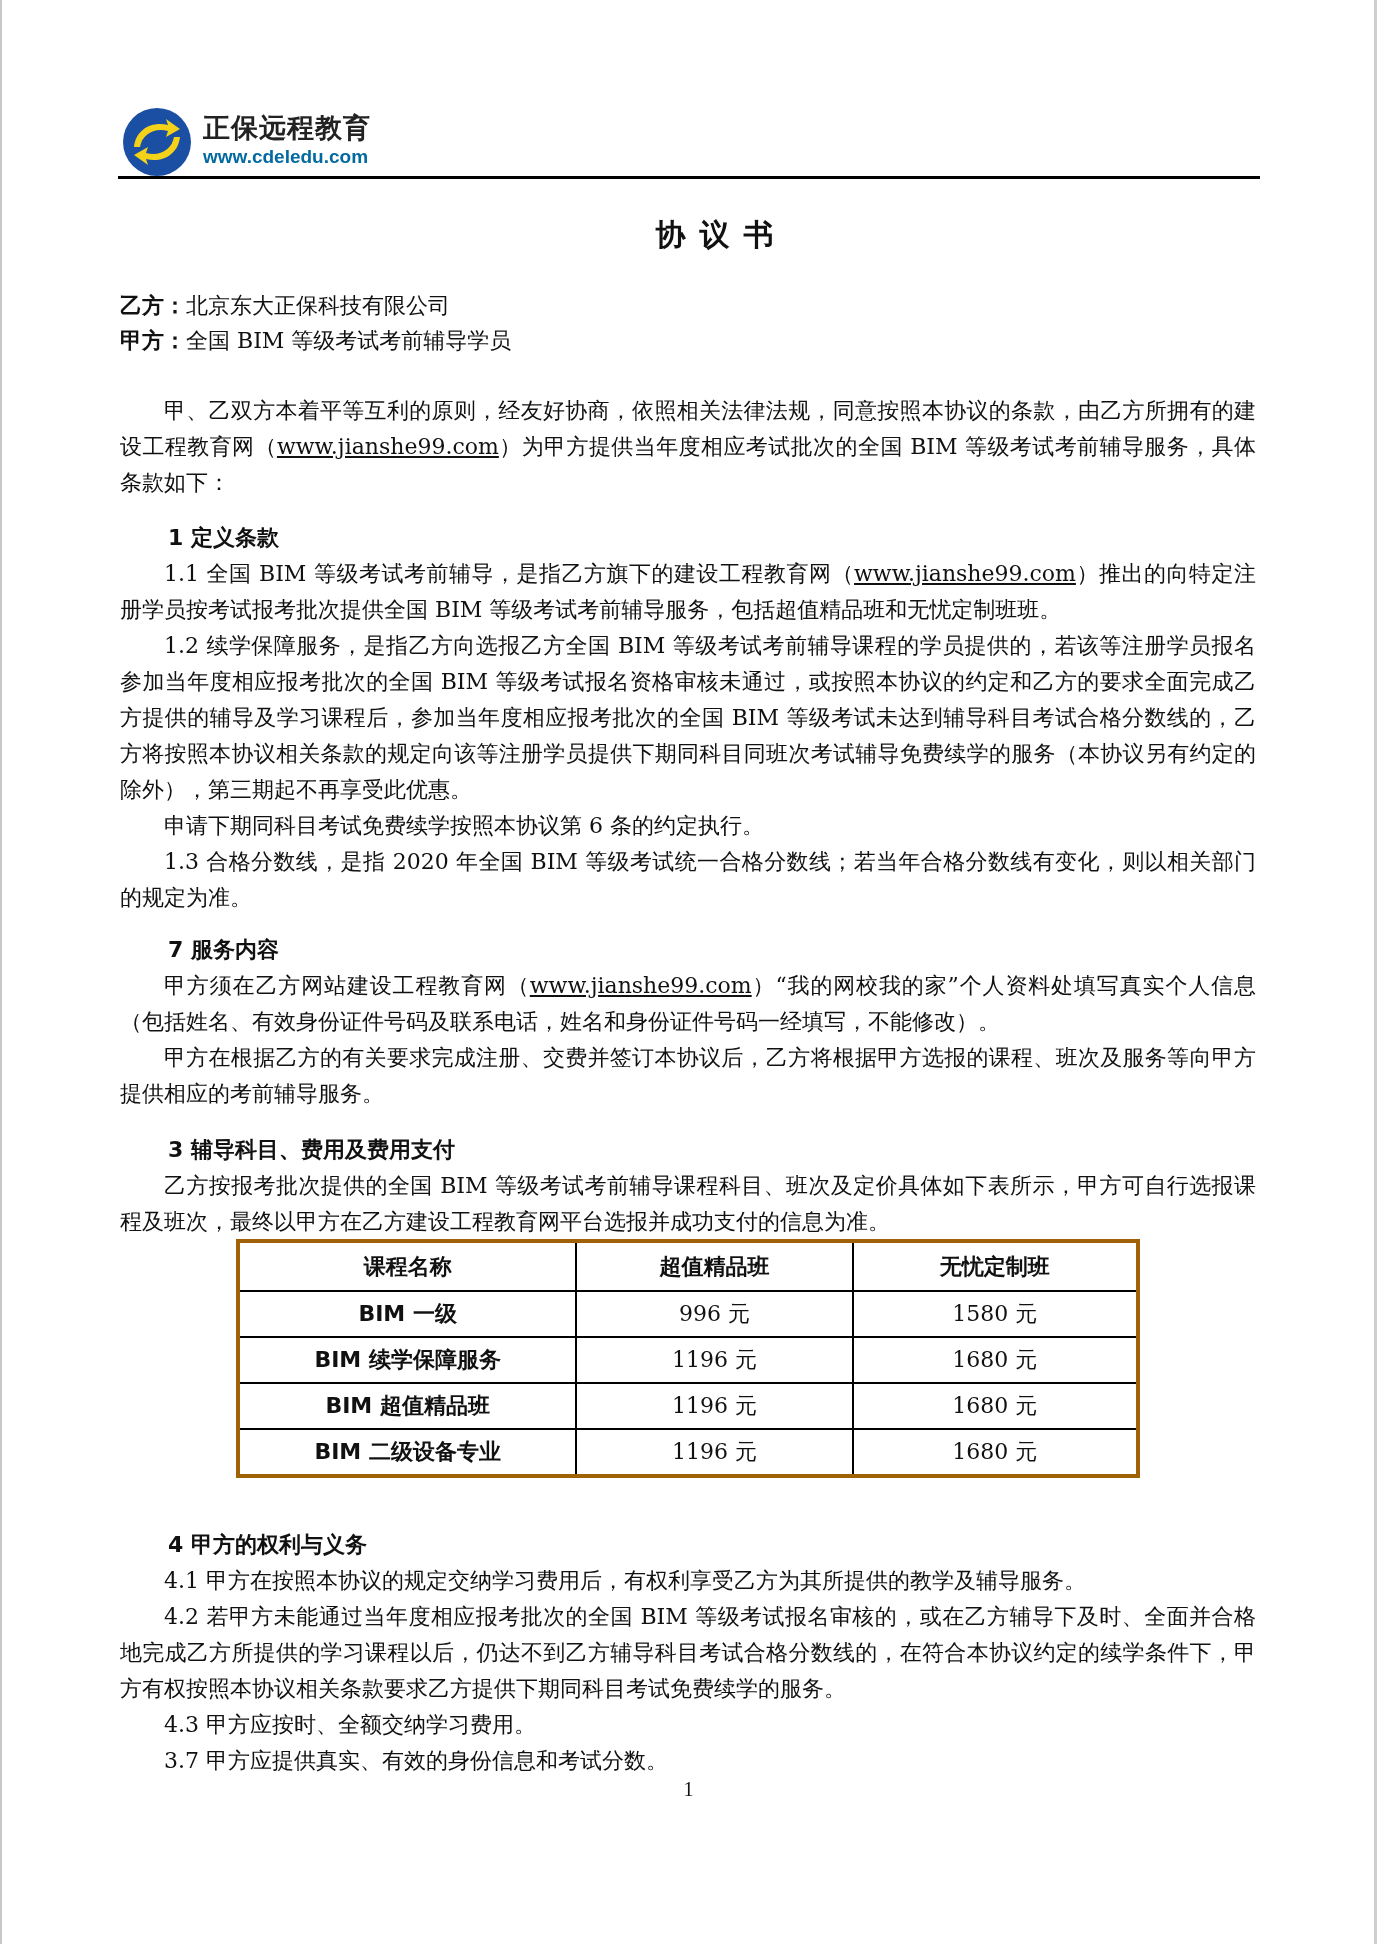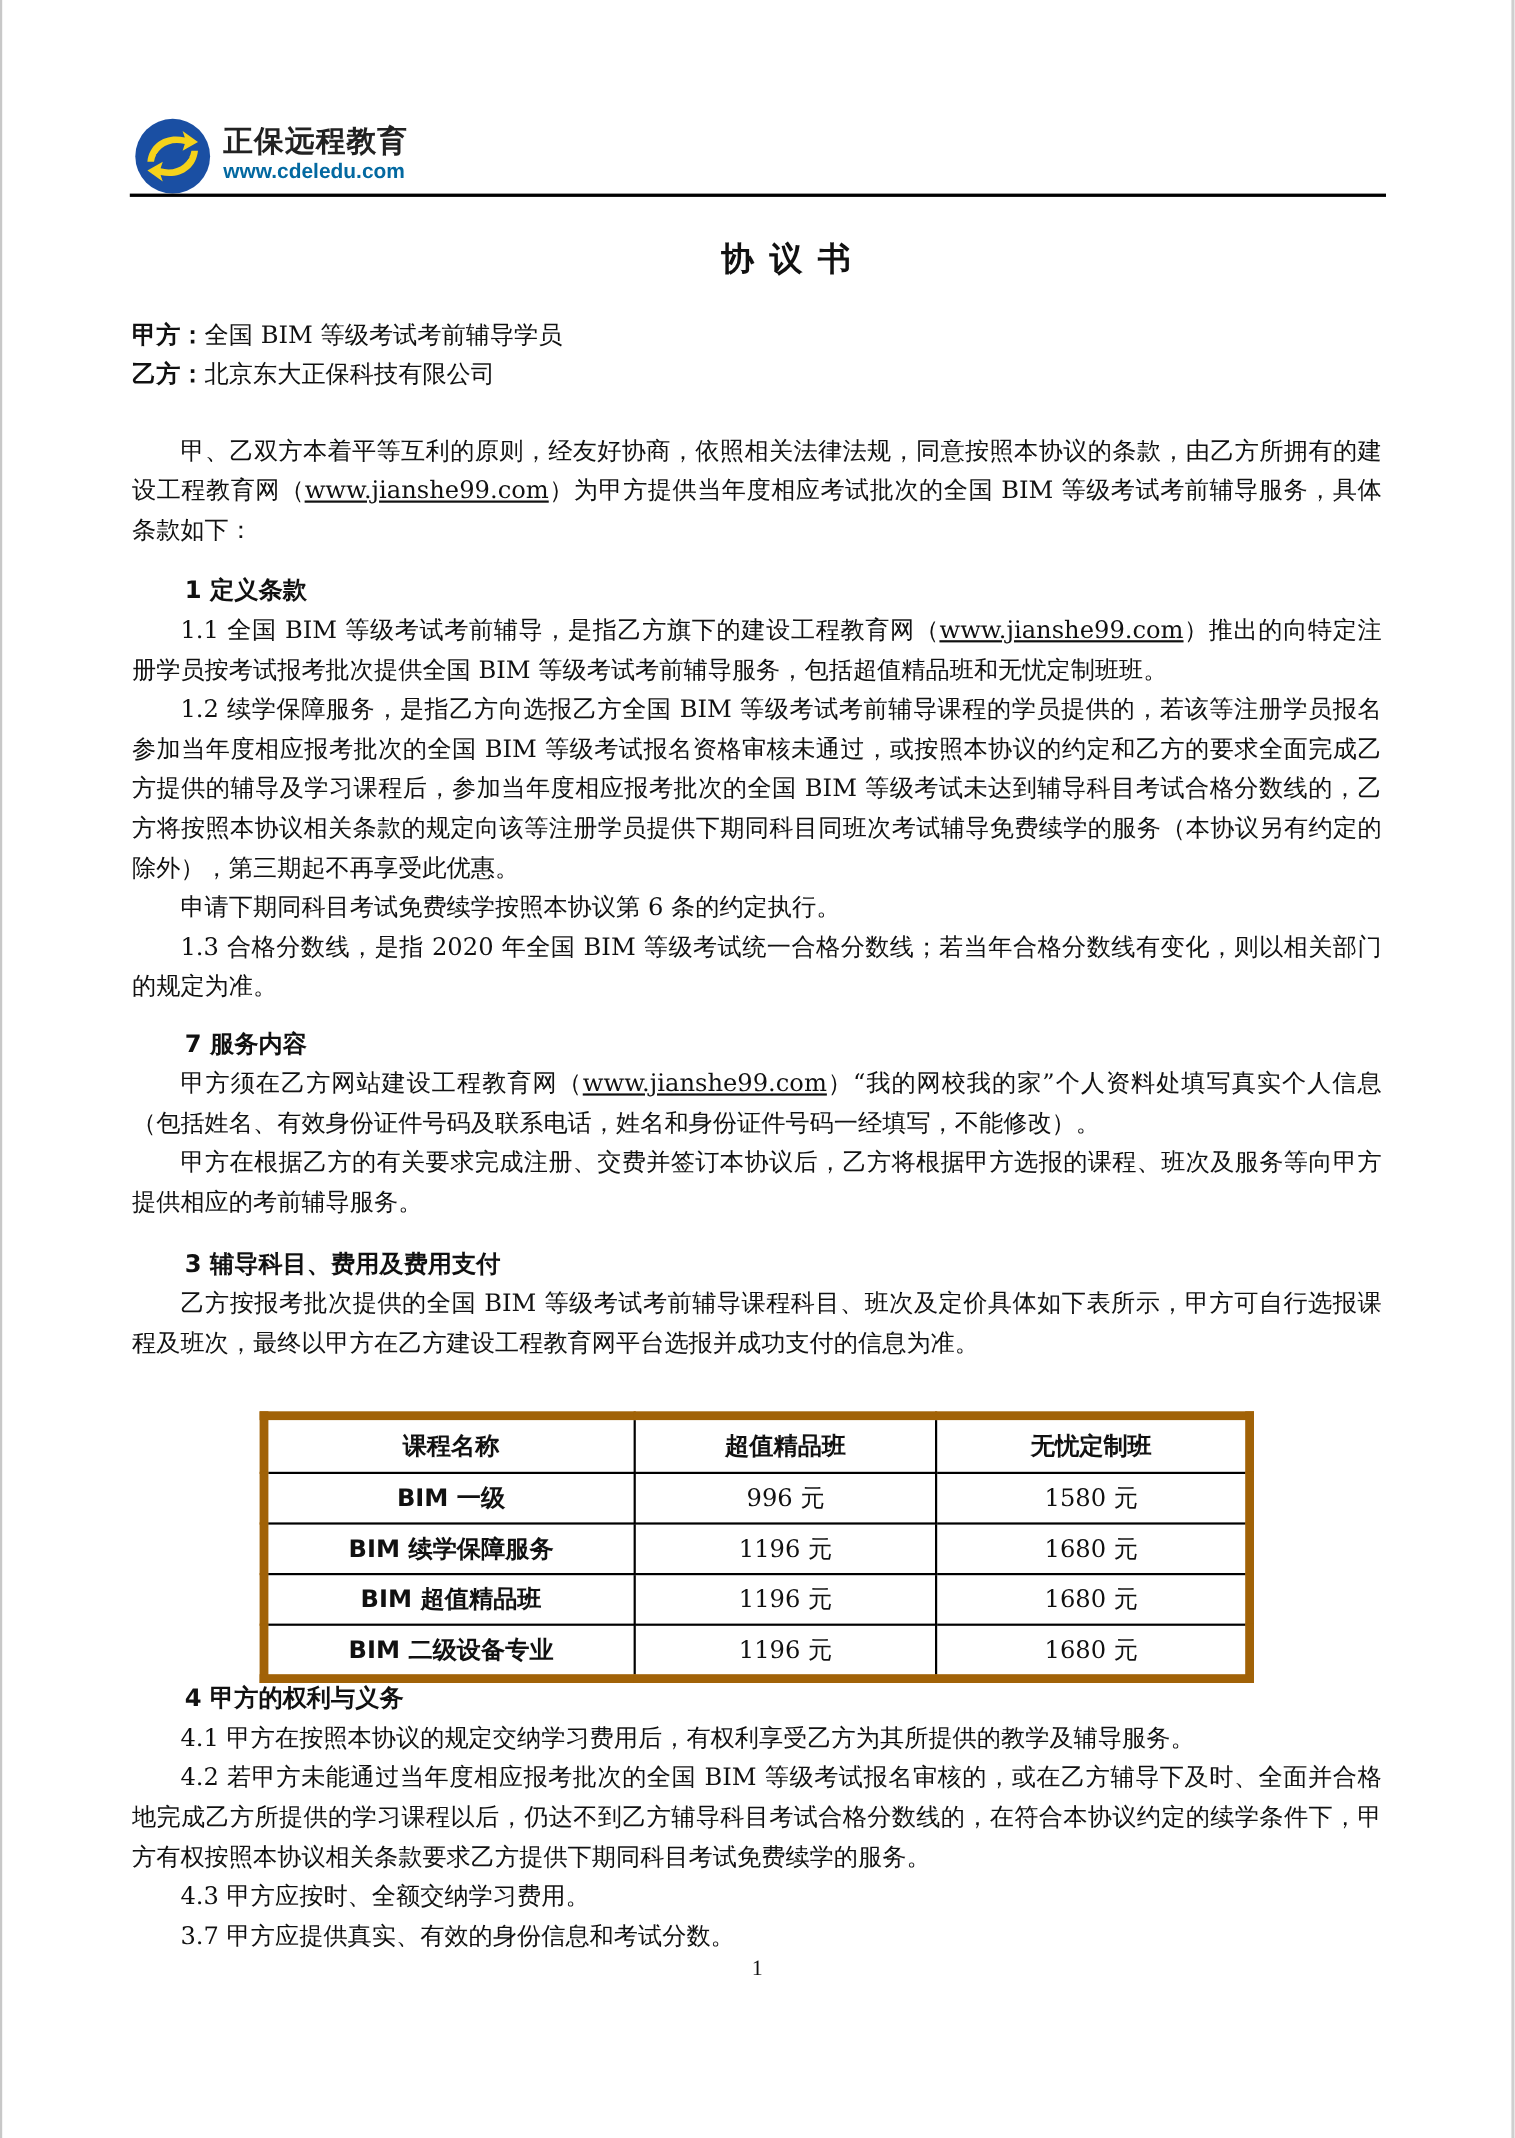--- a/index.html
+++ b/index.html
@@ -27,21 +27,21 @@
           text-align: justify; }
   .p { text-indent: 2em; margin: 0; }
   .h { margin: 0; padding-left: 48px; font-weight: bold; font-family: "DejaVu Sans", sans-serif; font-size: 22px; }
   .link { text-decoration: underline; color: #111; cursor: pointer; }
 
   table.fees { position: absolute; left: 236px; top: 1239px; width: 904px; border-collapse: collapse;
                font-size: 22px; }
   table.fees td, table.fees th { border: 2px solid #000; text-align: center; height: 44px; padding: 0; }
   table.fees th { font-weight: bold; font-family: "DejaVu Sans", sans-serif; height: 47px; }
   table.fees td.name { font-weight: bold; font-family: "DejaVu Sans", sans-serif; }
-  table.fees { border: 8px solid #a16207; margin-top: 44px; }
+  table.fees { border: 4px solid #a16207; }
   .col1 { width: 340px; } .col2 { width: 278px; } .col3 { width: 286px; }
 
   .page-num { position: absolute; left: 0; width: 1377px; top: 1778px; text-align: center; font-size: 20px;
               font-family: "Liberation Serif", serif; }
 </style>
 </head>
 <body>
 
 <div class="edge-left"></div>
 <div class="edge-right"></div>
@@ -56,24 +56,24 @@
   </svg>
   <div class="brand-name">正保远程教育</div>
   <div class="brand-url">www.cdeledu.com</div>
 </div>
 <div class="header-rule"></div>
 
 <div class="doc-title">协议书</div>
 
 <div class="parties">
   <div class="party-line">
-    <span class="lab">甲方：</span><span>全国 BIM 等级考试考前辅导学员</span>
+    <span class="lab">乙方：</span><span>北京东大正保科技有限公司</span>
   </div>
   <div class="party-line">
-    <span class="lab">乙方：</span><span>北京东大正保科技有限公司</span>
+    <span class="lab">甲方：</span><span>全国 BIM 等级考试考前辅导学员</span>
   </div>
 </div>
 
 <div class="body" style="top:393px;">
   <p class="p">
     <span>甲、乙双方本着平等互利的原则，经友好协商，依照相关法律法规，同意按照本协议的条款，由乙方所拥有的建设工程教育网（</span><span class="link">www.jianshe99.com</span><span>）为甲方提供当年度相应考试批次的全国 BIM 等级考试考前辅导服务，具体条款如下：</span>
   </p>
 </div>
 
 <div class="body" style="top:520px;">

